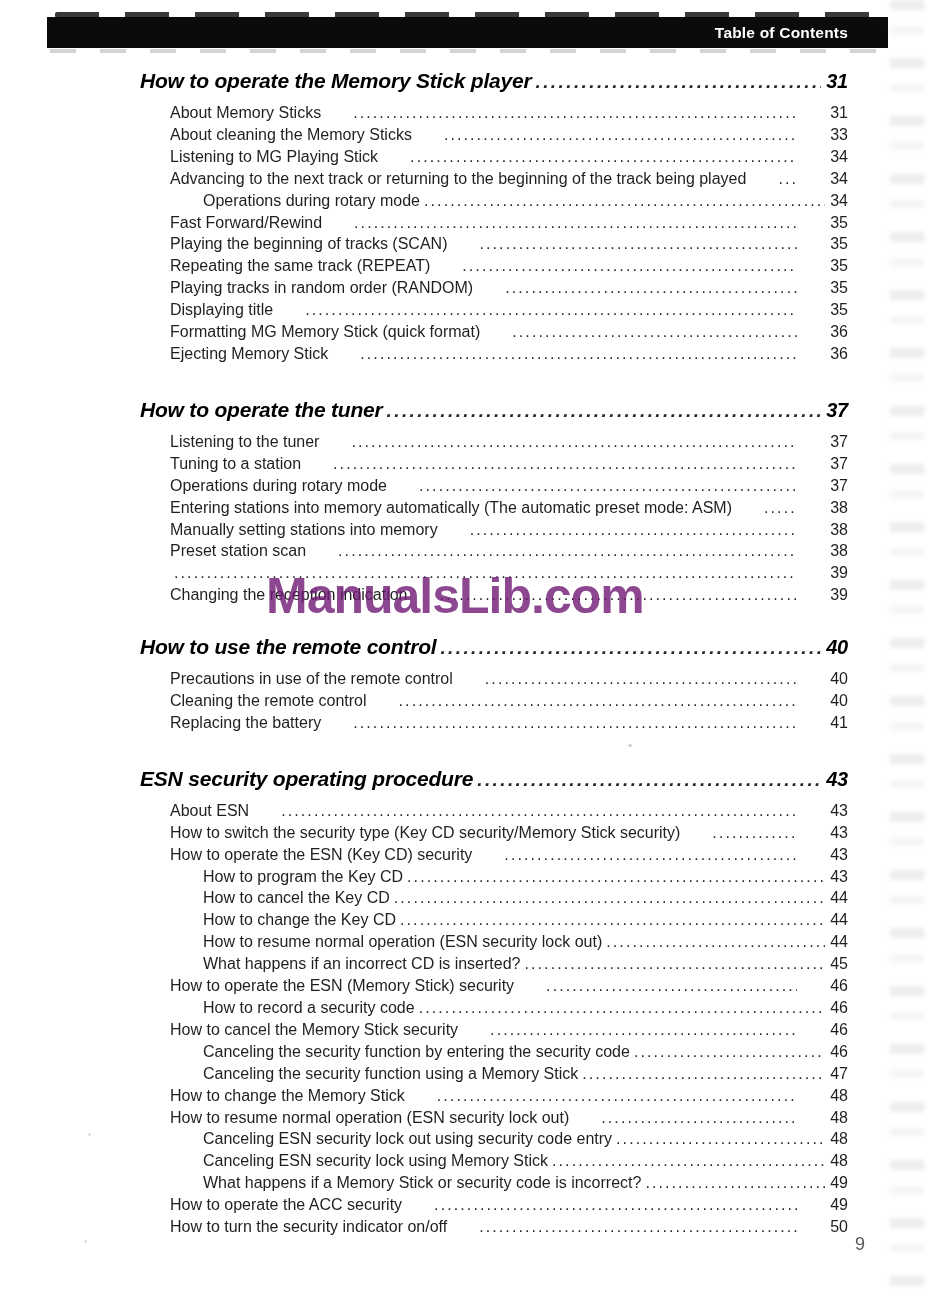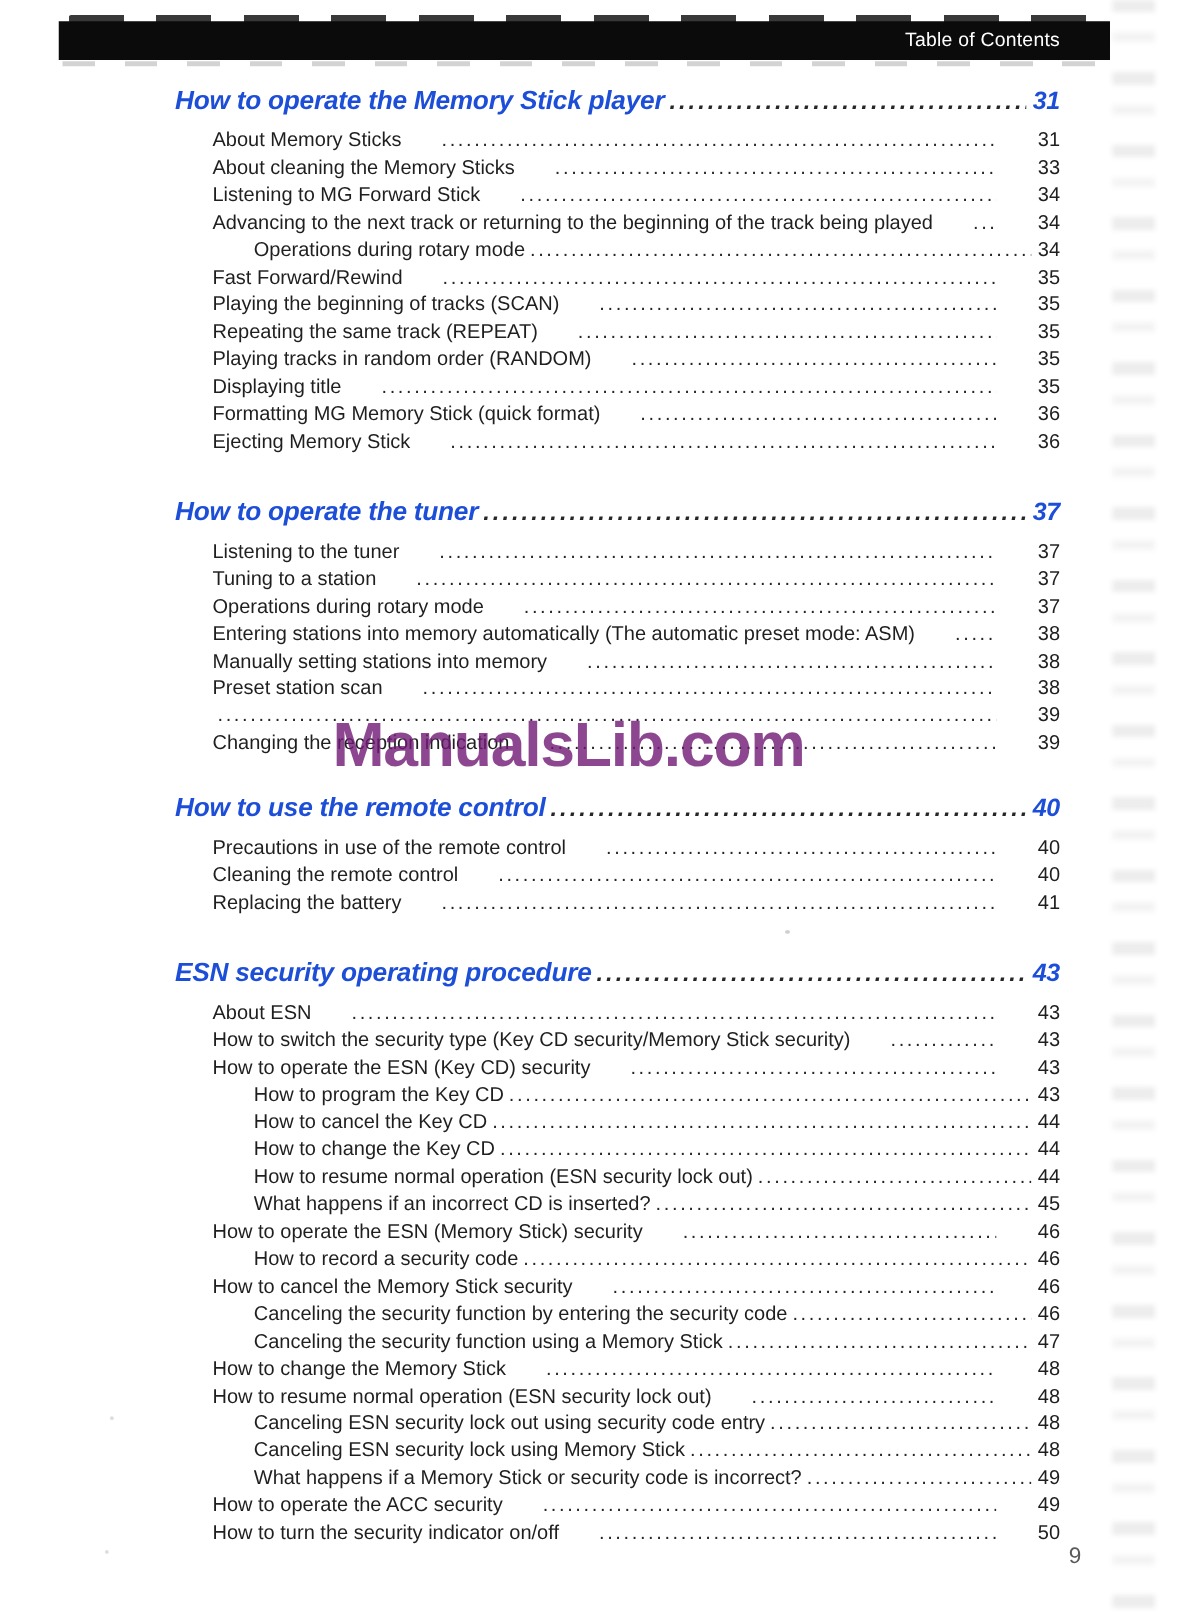--- a/index.html
+++ b/index.html
@@ -37,35 +37,35 @@
   .speck.s2 { left: 88px;  top: 1133px; width: 3px; height: 3px; opacity: .25; }
   .speck.s3 { left: 84px;  top: 1240px; width: 3px; height: 3px; opacity: .25; }
 
   
   .header-bar {
     position: absolute; left: 47px; top: 17px; width: 841px; height: 31px;
     background: #0b0b0b; color: #ffffff;
     display: flex; align-items: center; justify-content: flex-end;
     padding-right: 40px; box-sizing: border-box;
   }
-  .header-bar .title { font-size: 15.5px; font-weight: normal; letter-spacing: .2px; }
+  .header-bar .title { font-size: 15.5px; font-weight: bold; letter-spacing: .2px; }
 
   
   .toc { position: absolute; left: 140px; top: 66px; width: 708px; }
   .section { margin-top: 24px; }
   .section:first-child { margin-top: 0; }
   .section:nth-child(2) { margin-top: 30px; }
   .section:nth-child(3) { margin-top: 26px; }
   .section:nth-child(4) { margin-top: 30px; }
 
   .h-row {
     display: flex; align-items: baseline;
     font-style: italic; font-weight: bold;
     font-size: 21px; line-height: 30px;
-    letter-spacing: -0.2px; color: #1d4ed8;
+    letter-spacing: -0.2px; color: #000000;
     margin-bottom: 5px;
   }
   .h-row .pg { font-size: 20px; }
   .h-row .leader::after { font-size: 19px; letter-spacing: 2.4px; }
 
   .row {
     display: flex; align-items: baseline;
     font-size: 16px; line-height: 21.9px; color: #1f1f1f;
   }
   .row.lvl1 { padding-left: 30px; gap: 28px; }
@@ -119,21 +119,21 @@
           <span class="lbl">About Memory Sticks</span>
           <span class="leader"></span>
           <span class="pg">31</span>
         </div>
         <div class="row lvl1">
           <span class="lbl">About cleaning the Memory Sticks</span>
           <span class="leader"></span>
           <span class="pg">33</span>
         </div>
         <div class="row lvl1">
-          <span class="lbl">Listening to MG Forward Stick</span>
+          <span class="lbl">Listening to MG Playing Stick</span>
           <span class="leader"></span>
           <span class="pg">34</span>
         </div>
         <div class="row lvl1">
           <span class="lbl">Advancing to the next track or returning to the beginning of the track being played</span>
           <span class="leader"></span>
           <span class="pg">34</span>
         </div>
         <div class="row lvl2">
           <span class="lbl">Operations during rotary mode</span>

